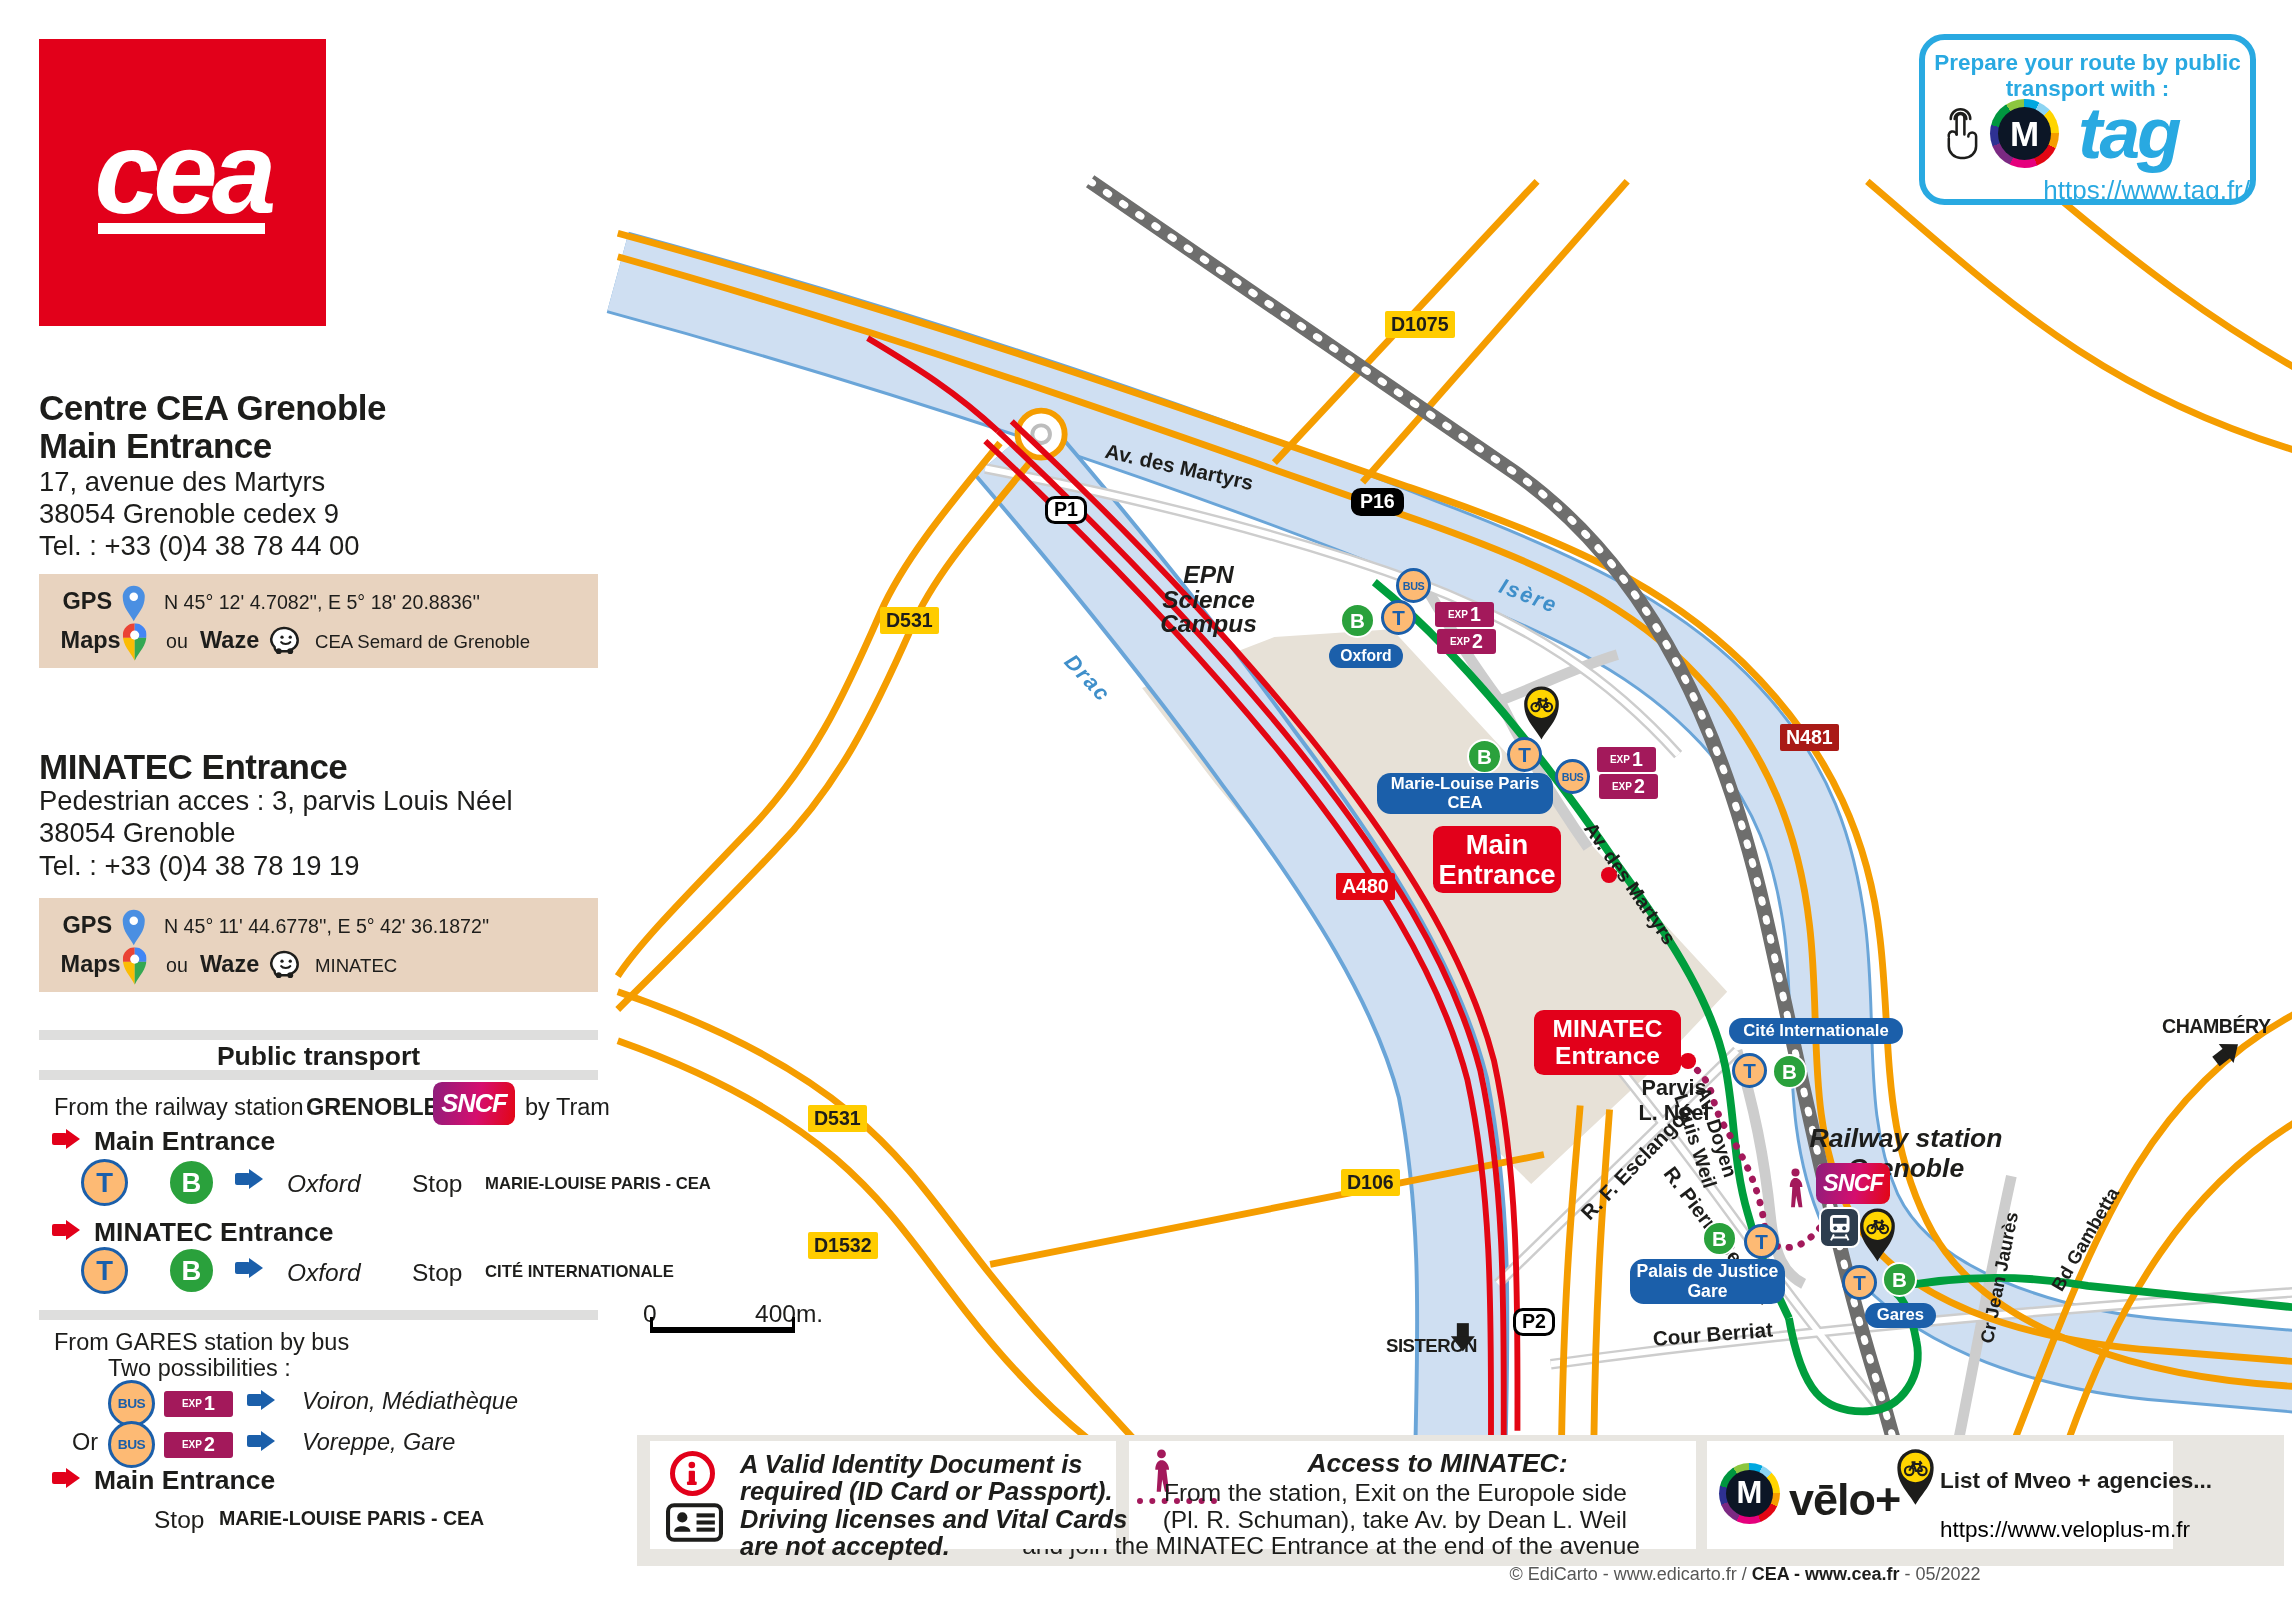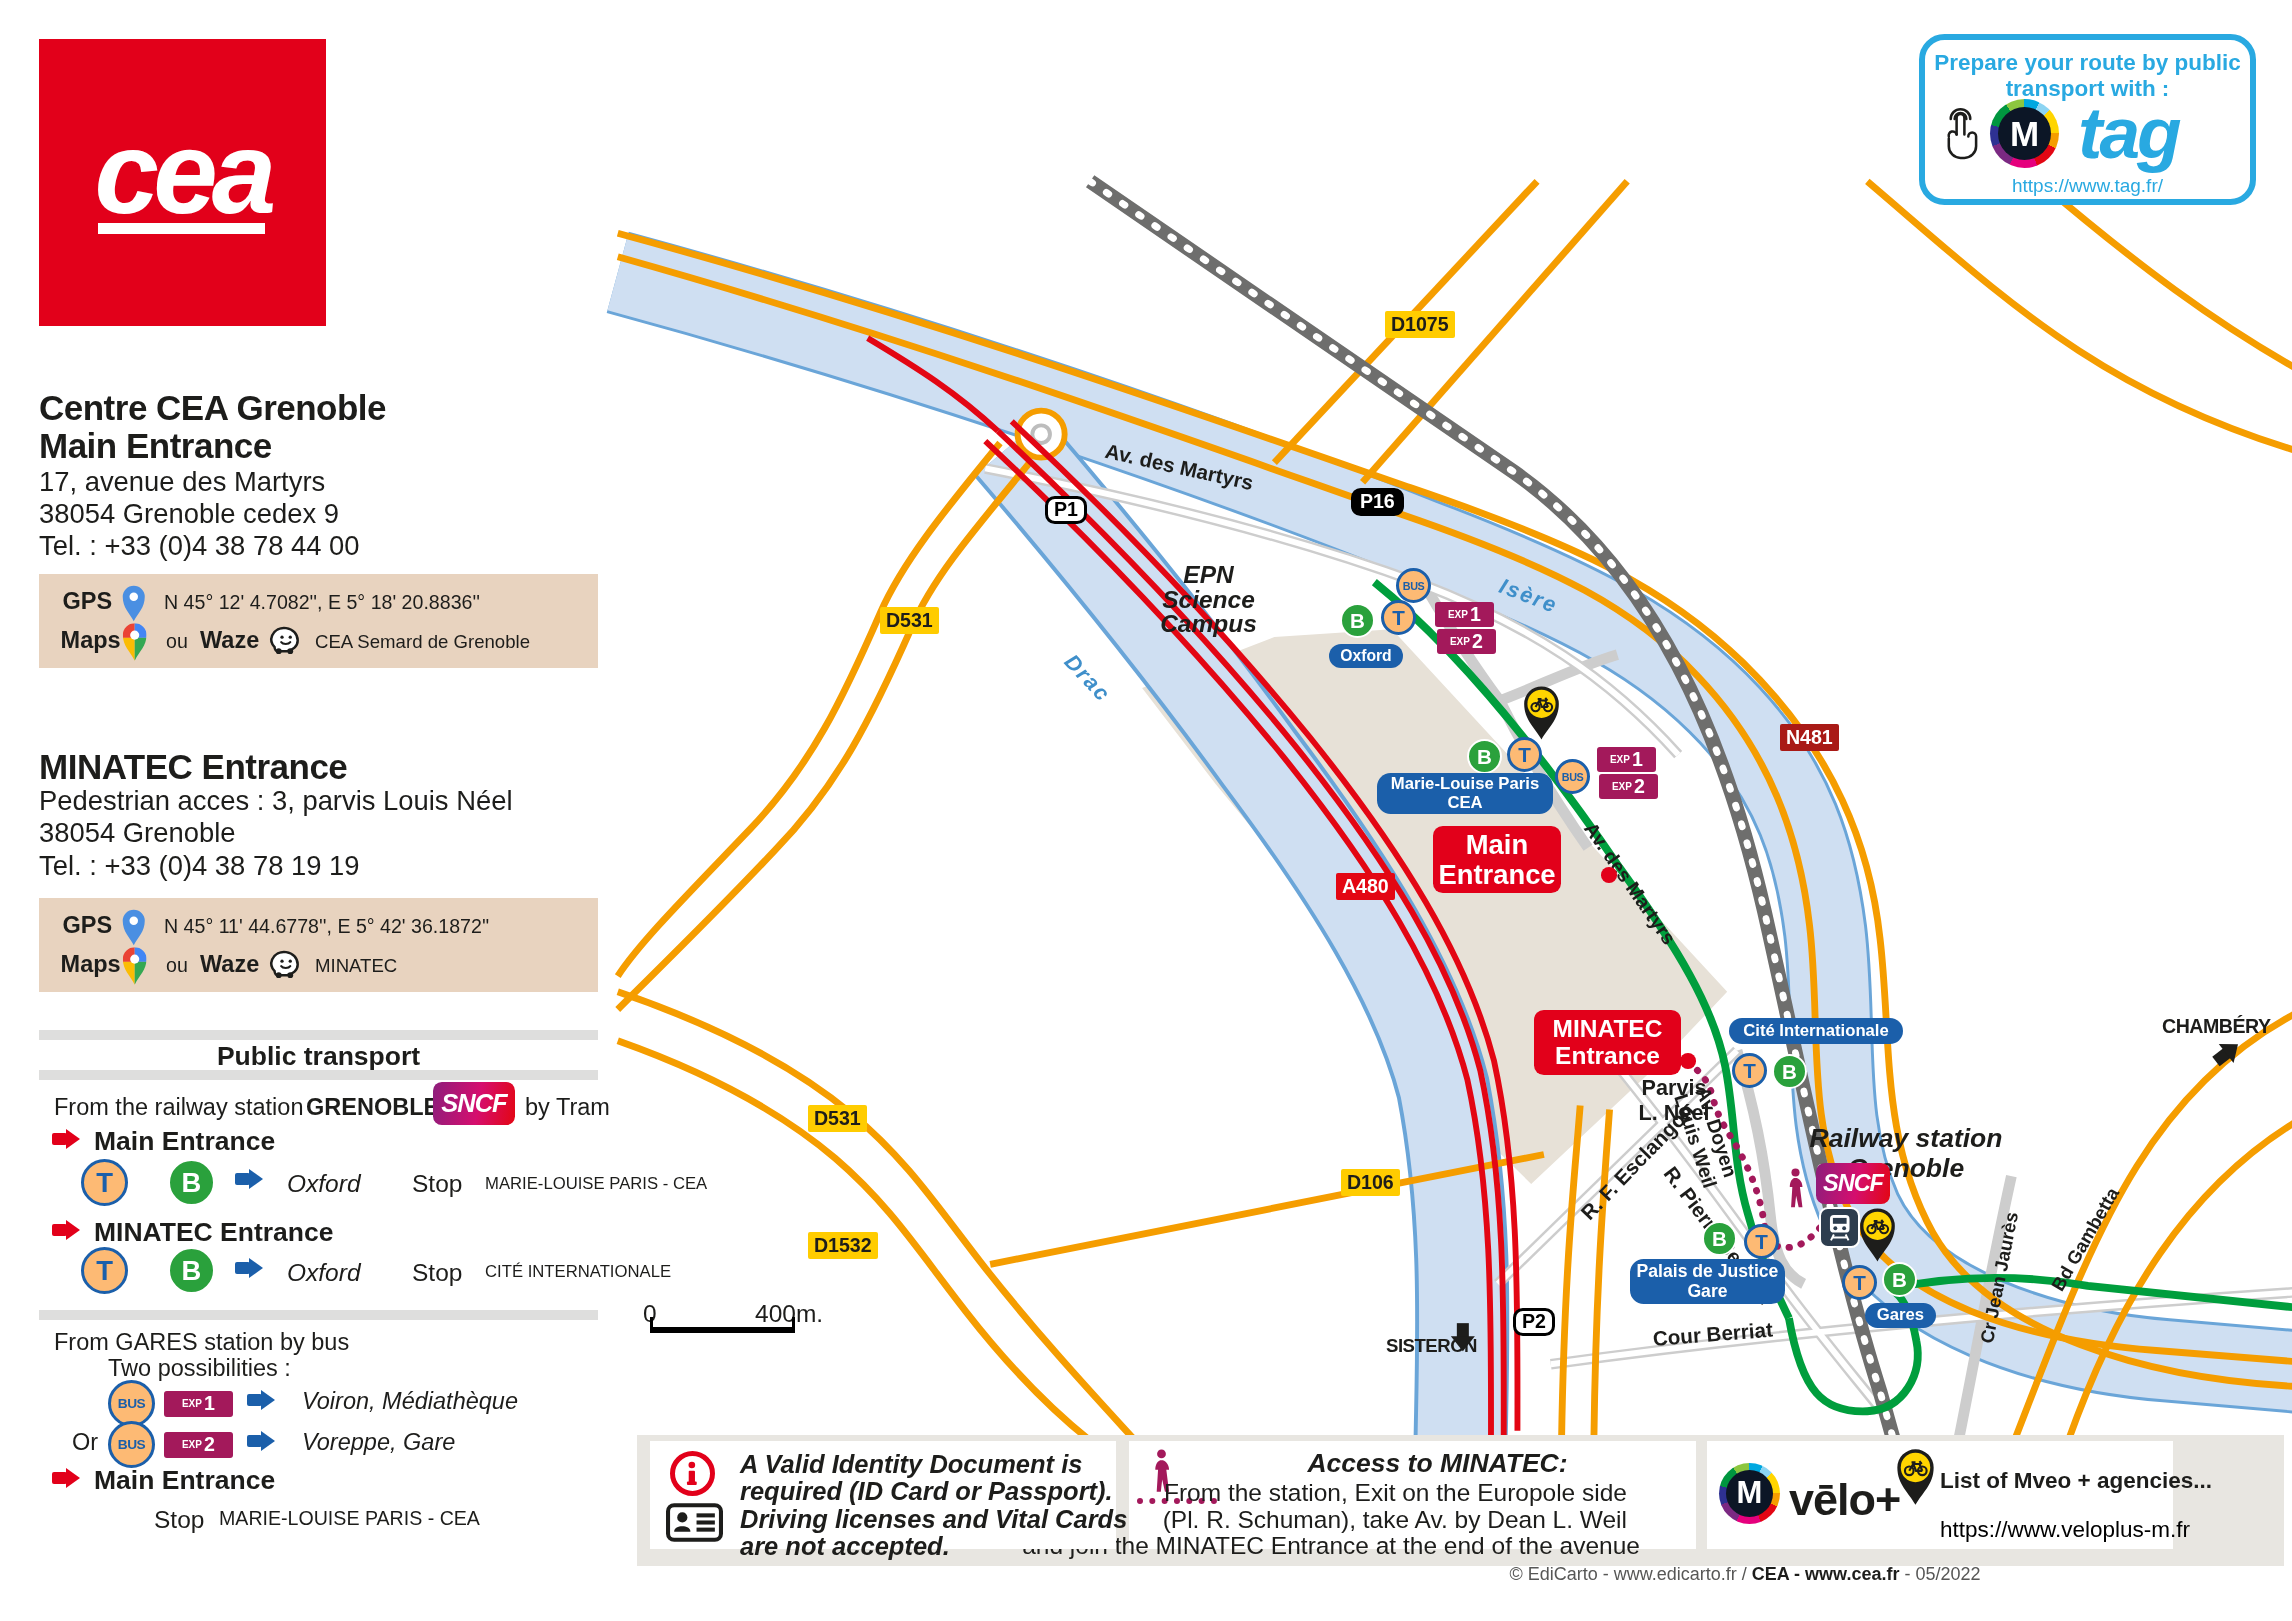--- a/index.html
+++ b/index.html
@@ -17,21 +17,21 @@
   .tanrow{position:absolute;left:0;width:100%;height:39px}
   .tl{position:absolute;font-weight:800;font-size:23.5px;top:5.9px}
   .tv{position:absolute;font-size:19.6px;top:8.8px;white-space:nowrap}
   .tsm{position:absolute;font-size:18.6px;top:9.8px;white-space:nowrap}
   .bar{position:absolute;left:39px;width:559px;height:9.8px;background:#dededd}
   .pt-title{position:absolute;left:39px;width:559px;text-align:center;font-size:26.5px;font-weight:800}
   .txt24{position:absolute;font-size:23.5px;white-space:nowrap}
   .b800{font-weight:800}
   .dest-line{position:absolute;font-size:26.5px;font-weight:800;white-space:nowrap}
   .it{font-style:italic}
-  .stopname{font-weight:400}
+  .stopname{font-weight:700}
   
   .cir{position:absolute;box-sizing:border-box;border-radius:50%;display:flex;align-items:center;justify-content:center;font-weight:800;background:#fdba74}
   .cir.t{border:3.9px solid #1b5faa;color:#1b5faa;font-size:20.6px}
   .cir.b{background:#2aa13c;border:2.9px solid #fff;color:#fff;font-size:20.6px}
   .cir.busy{border:3.9px solid #1b5faa;color:#1b5faa;font-size:10.8px;letter-spacing:-0.5px}
   .s36{width:35px;height:35px}
   .s48{width:47px;height:47px}
   .s48.t,.s48.b{font-size:27.4px}
   .s48.busy{font-size:13.7px}
   
@@ -335,21 +335,21 @@
         <path d="M16 30 V13 a4 4 0 0 1 8 0 v17"></path>
         <path d="M8 34 v8 a12 12 0 0 0 12 12 h4 a12 12 0 0 0 12 -12 v-10 a4 4 0 0 0 -8 0 M16 30 a4 4 0 0 0 -8 2"></path>
       </g>
     </svg>
     <div class="mlogo" style="left:65px;top:59px;width:69px;height:69px">
       <div class="inner" style="font-size:35px">
           <span>M</span>
         </div>
     </div>
     <div class="abs taglogo" style="left:153px;top:51px;font-size:73px"><span>tag</span></div>
-    <div class="abs blueurl" style="left:0;top:135px;width:100%;text-align:center;font-size:19px">https://www.tag.fr/</div>
+    <div class="abs blueurl" style="left:0;top:135px;width:100%;text-align:right;font-size:26px">https://www.tag.fr/</div>
   </div>
 
   <div class="ybadge" style="left:1385px;top:311px">D1075</div>
   <div class="ybadge" style="left:880px;top:607px">D531</div>
   <div class="ybadge" style="left:808px;top:1105px">D531</div>
   <div class="rbadge" style="left:1336px;top:873px">A480</div>
   <div class="drbadge" style="left:1780px;top:724px">N481</div>
   <div class="ybadge" style="left:1341px;top:1169px">D106</div>
   <div class="ybadge" style="left:808px;top:1232px">D1532</div>
 

